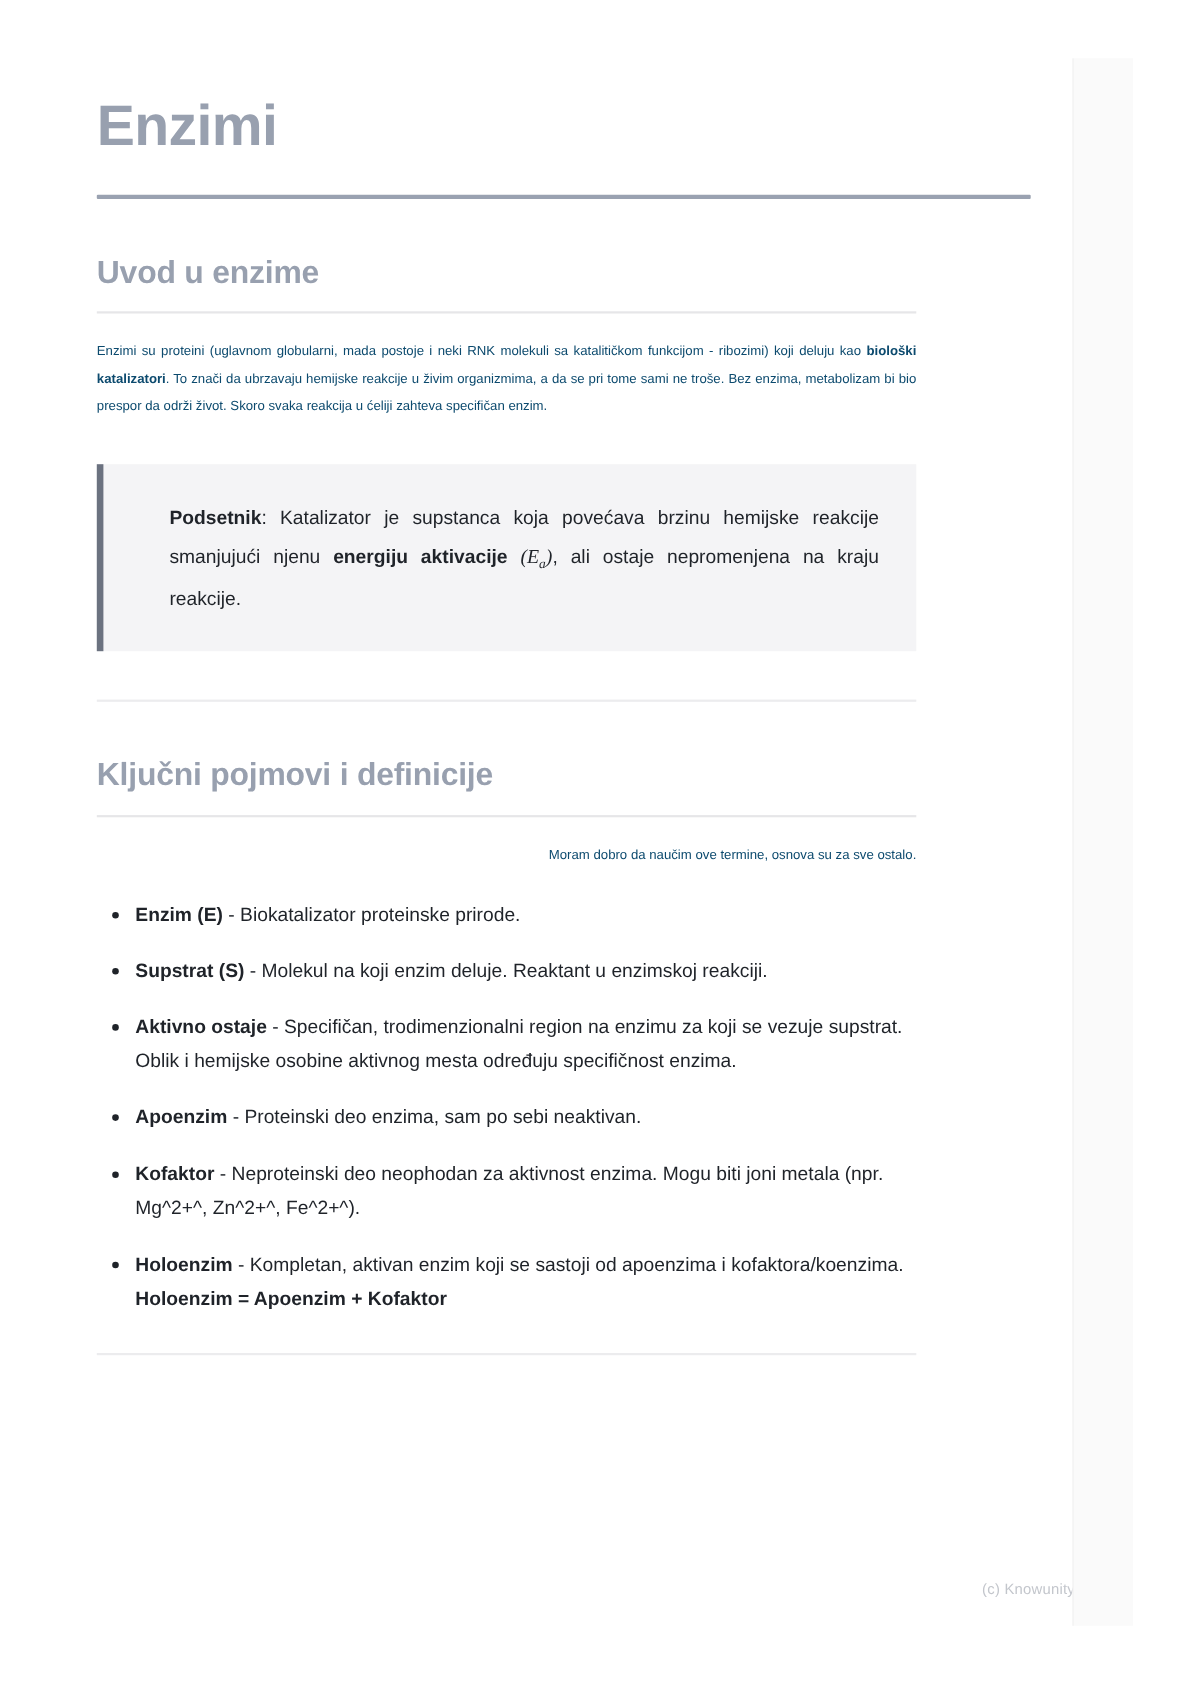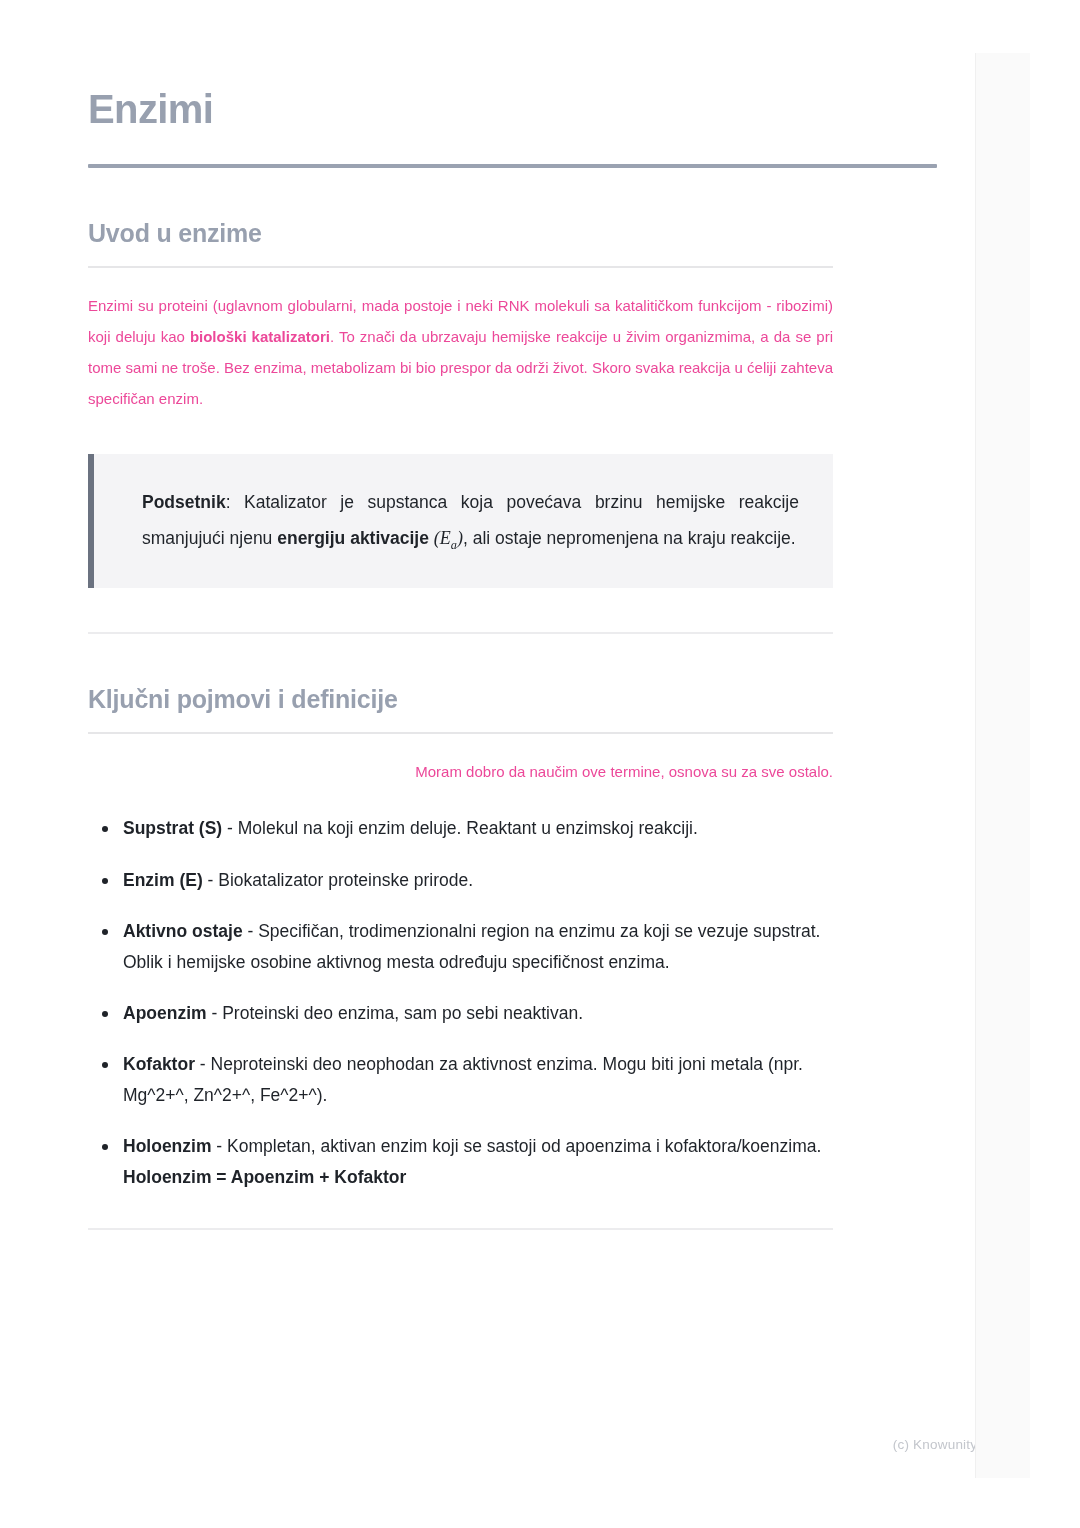--- a/index.html
+++ b/index.html
@@ -36,72 +36,72 @@
     position: absolute;
     left: 0;
     top: 0;
     width: 975px;
     height: 1528px;
     box-sizing: border-box;
     padding: 88px 0 0 88px;
   }
 
   .doc-title {
-    font-size: 40px;
+    font-size: 52px;
     font-weight: 700;
     color: #98a0af;
     letter-spacing: -0.6px;
     line-height: 1.05;
     margin: 0;
     width: 850px;
   }
   .title-rule {
     width: 849px;
     height: 4px;
     background: #9aa2b1;
     margin: 34px 0 0 0;
     border-radius: 1px;
   }
 
   .h2 {
-    font-size: 25px;
+    font-size: 29px;
     font-weight: 700;
     color: #98a0af;
     letter-spacing: -0.2px;
     margin: 50px 0 0 0;
     line-height: 1.2;
   }
   .h2-rule {
     width: 745px;
     height: 2px;
     background: #e6e6e8;
     margin: 18px 0 0 0;
   }
 
   .para {
     width: 745px;
-    font-size: 15px;
+    font-size: 12px;
     line-height: 2.07;
-    color: #ec4899;
+    color: #0c4a6e;
     text-align: justify;
     margin: 22px 0 0 0;
   }
   .para.left {
     text-align: right;
   }
   .para b { font-weight: 700; }
 
   
   .callout {
     width: 745px;
     box-sizing: border-box;
     margin: 40px 0 0 0;
     background: #f4f4f6;
     border-left: 6px solid #6b7280;
-    padding: 30px 34px 30px 48px;
+    padding: 30px 34px 30px 60px;
   }
   .callout p {
     margin: 0;
     font-size: 17.5px;
     line-height: 2.07;
     color: #1f2329;
     text-align: justify;
   }
   .callout b { font-weight: 700; }
   .mathvar {
@@ -186,22 +186,22 @@
   </div>
 
   <div class="divider"></div>
 
   <h2 class="h2">Ključni pojmovi i definicije</h2>
   <div class="h2-rule"></div>
 
   <p class="para left">Moram dobro da naučim ove termine, osnova su za sve ostalo.</p>
 
   <ul class="term-list">
+    <li><b>Enzim (E)</b><span> - Biokatalizator proteinske prirode.</span><b></b></li>
     <li><b>Supstrat (S)</b><span> - Molekul na koji enzim deluje. Reaktant u enzimskoj reakciji.</span><b></b></li>
-    <li><b>Enzim (E)</b><span> - Biokatalizator proteinske prirode.</span><b></b></li>
     <li><b>Aktivno ostaje</b><span> - Specifičan, trodimenzionalni region na enzimu za koji se vezuje supstrat. Oblik i hemijske osobine aktivnog mesta određuju specifičnost enzima.</span><b></b></li>
     <li><b>Apoenzim</b><span> - Proteinski deo enzima, sam po sebi neaktivan.</span><b></b></li>
     <li><b>Kofaktor</b><span> - Neproteinski deo neophodan za aktivnost enzima. Mogu biti joni metala (npr. Mg^2+^, Zn^2+^, Fe^2+^).</span><b></b></li>
     <li><b>Holoenzim</b><span> - Kompletan, aktivan enzim koji se sastoji od apoenzima i kofaktora/koenzima. </span><b>Holoenzim = Apoenzim + Kofaktor</b></li>
   </ul>
 
   <div class="bottom-divider"></div>
 
 </div>
 

